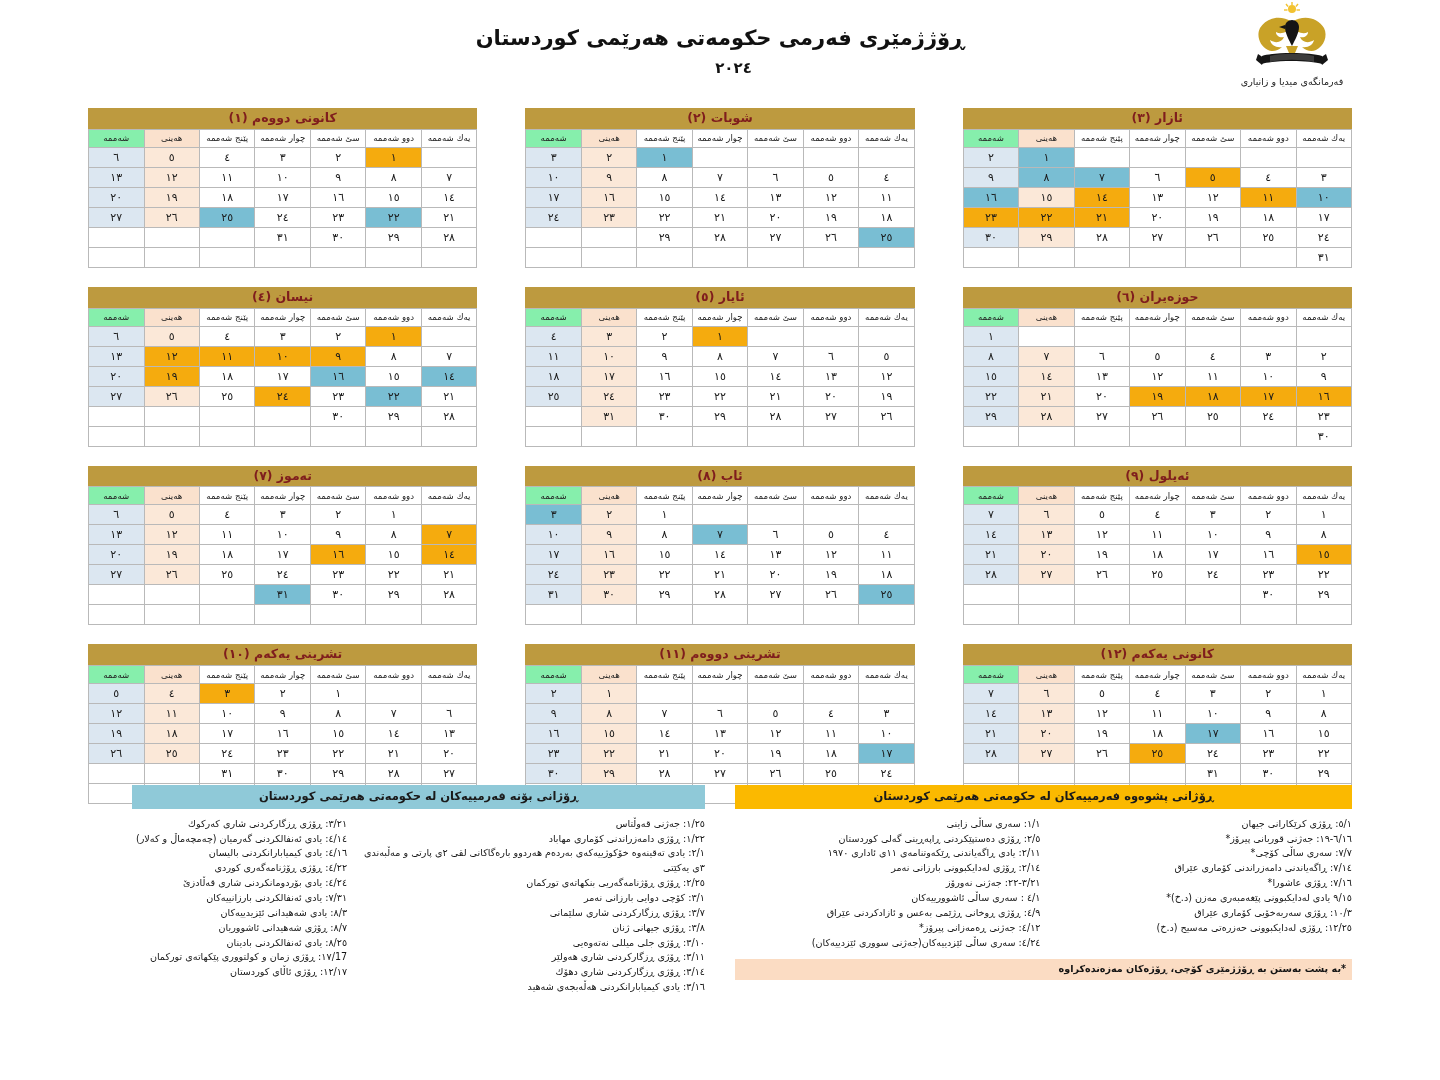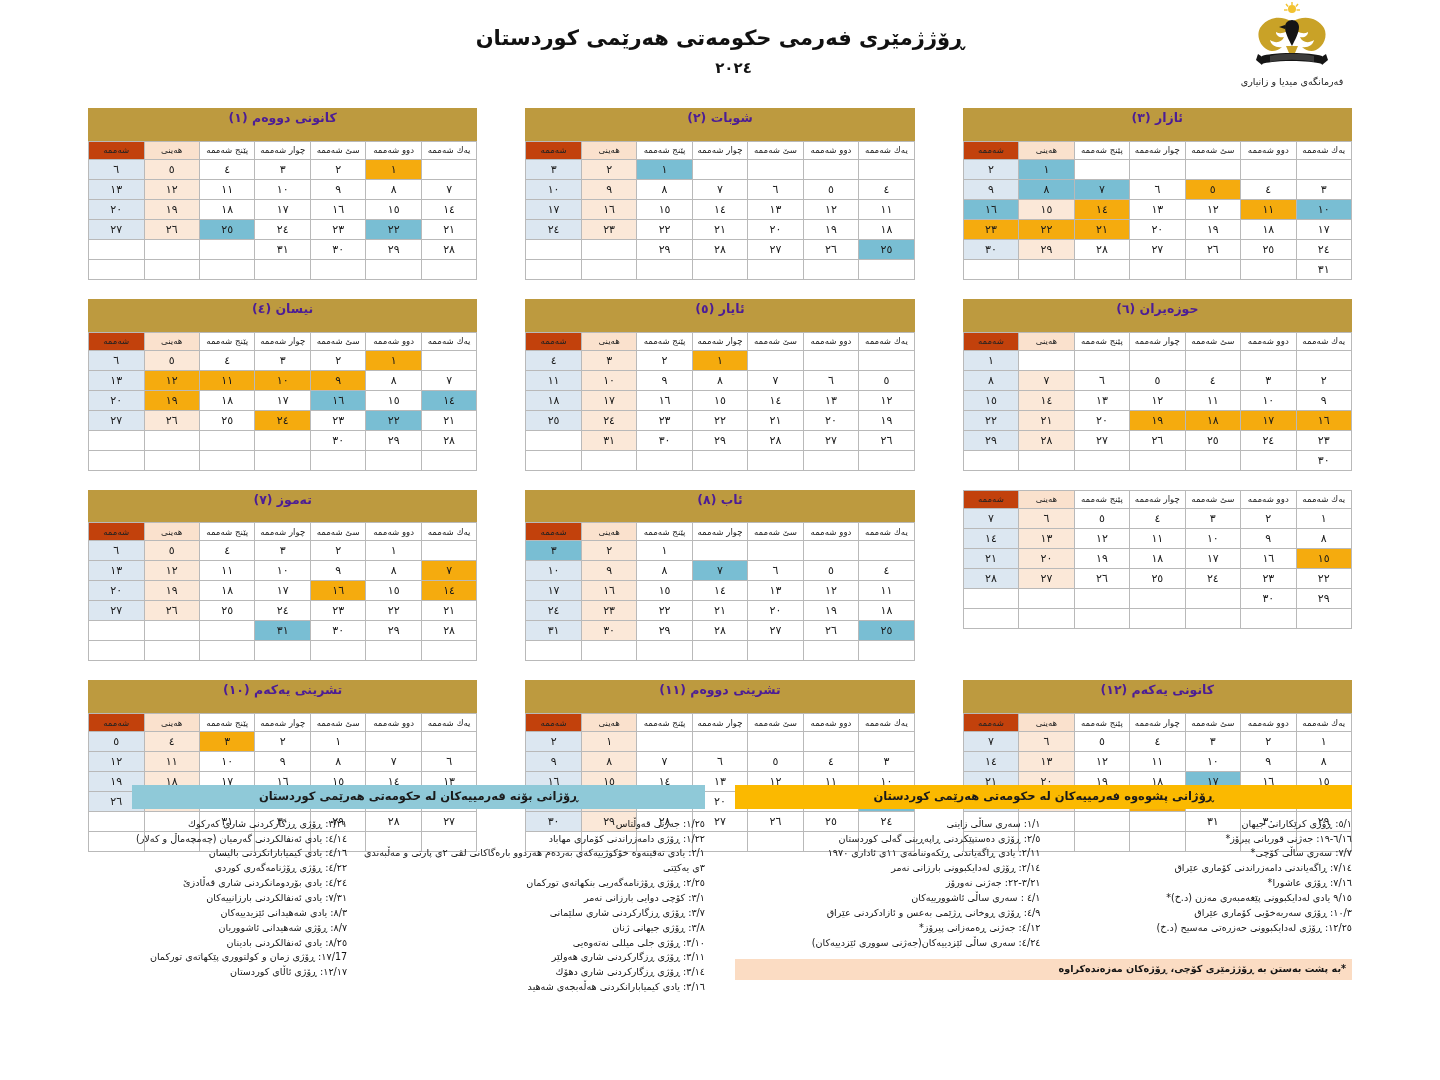--- a/index.html
+++ b/index.html
@@ -36,45 +36,45 @@
     display:grid;
     grid-template-columns:repeat(3,1fr);
     column-gap:48px;
     row-gap:19px;
   }
   .month{
     width:100%;
   }
   .month-title{
     background:#bd9a3f;
-    color:#4c1d95;
+    color:#7f1d1d;
     font-size:12.5px;font-weight:bold;
     text-align:center;
-    padding:3px 0 16px;
+    padding:3px 0 4px;
     letter-spacing:.2px;
     line-height:1.1;
   }
   table.cal{
     width:100%;
     border-collapse:collapse;
     table-layout:fixed;
   }
   table.cal th{
     background:#ffffff;
     border:1px solid #b9b9b9;
     font-size:8.6px;
     font-weight:normal;
     color:#222;
     height:17px;
     padding:0 1px;
     text-align:center;
     white-space:nowrap;
     overflow:hidden;
   }
-  table.cal th.sat{background:#c2410c;}
+  table.cal th.sat{background:#86efac;}
   table.cal th.fri{background:#fae1cd;}
   table.cal td{
     border:1px solid #b9b9b9;
     height:19px;
     text-align:center;
     font-size:11px;
     color:#1a1a1a;
     padding:0;
     background:#ffffff;
   }
@@ -589,20 +589,21 @@
               <td class="empty"></td>
               <td class="empty"></td>
               <td class="empty"></td>
               <td class="fri empty"></td>
               <td class="sat empty"></td>
             </tr>
           </tbody>
         </table>
       </div>
       <div class="month">
+        <div class="month-title">ئەیلول (٩)</div>
         <table class="cal">
           <thead>
             <tr>
               <th>یەك شەممە</th>
               <th>دوو شەممە</th>
               <th>سێ شەممە</th>
               <th>چوار شەممە</th>
               <th>پێنج شەممە</th>
               <th class="fri">هەینی</th>
               <th class="sat">شەممە</th>

